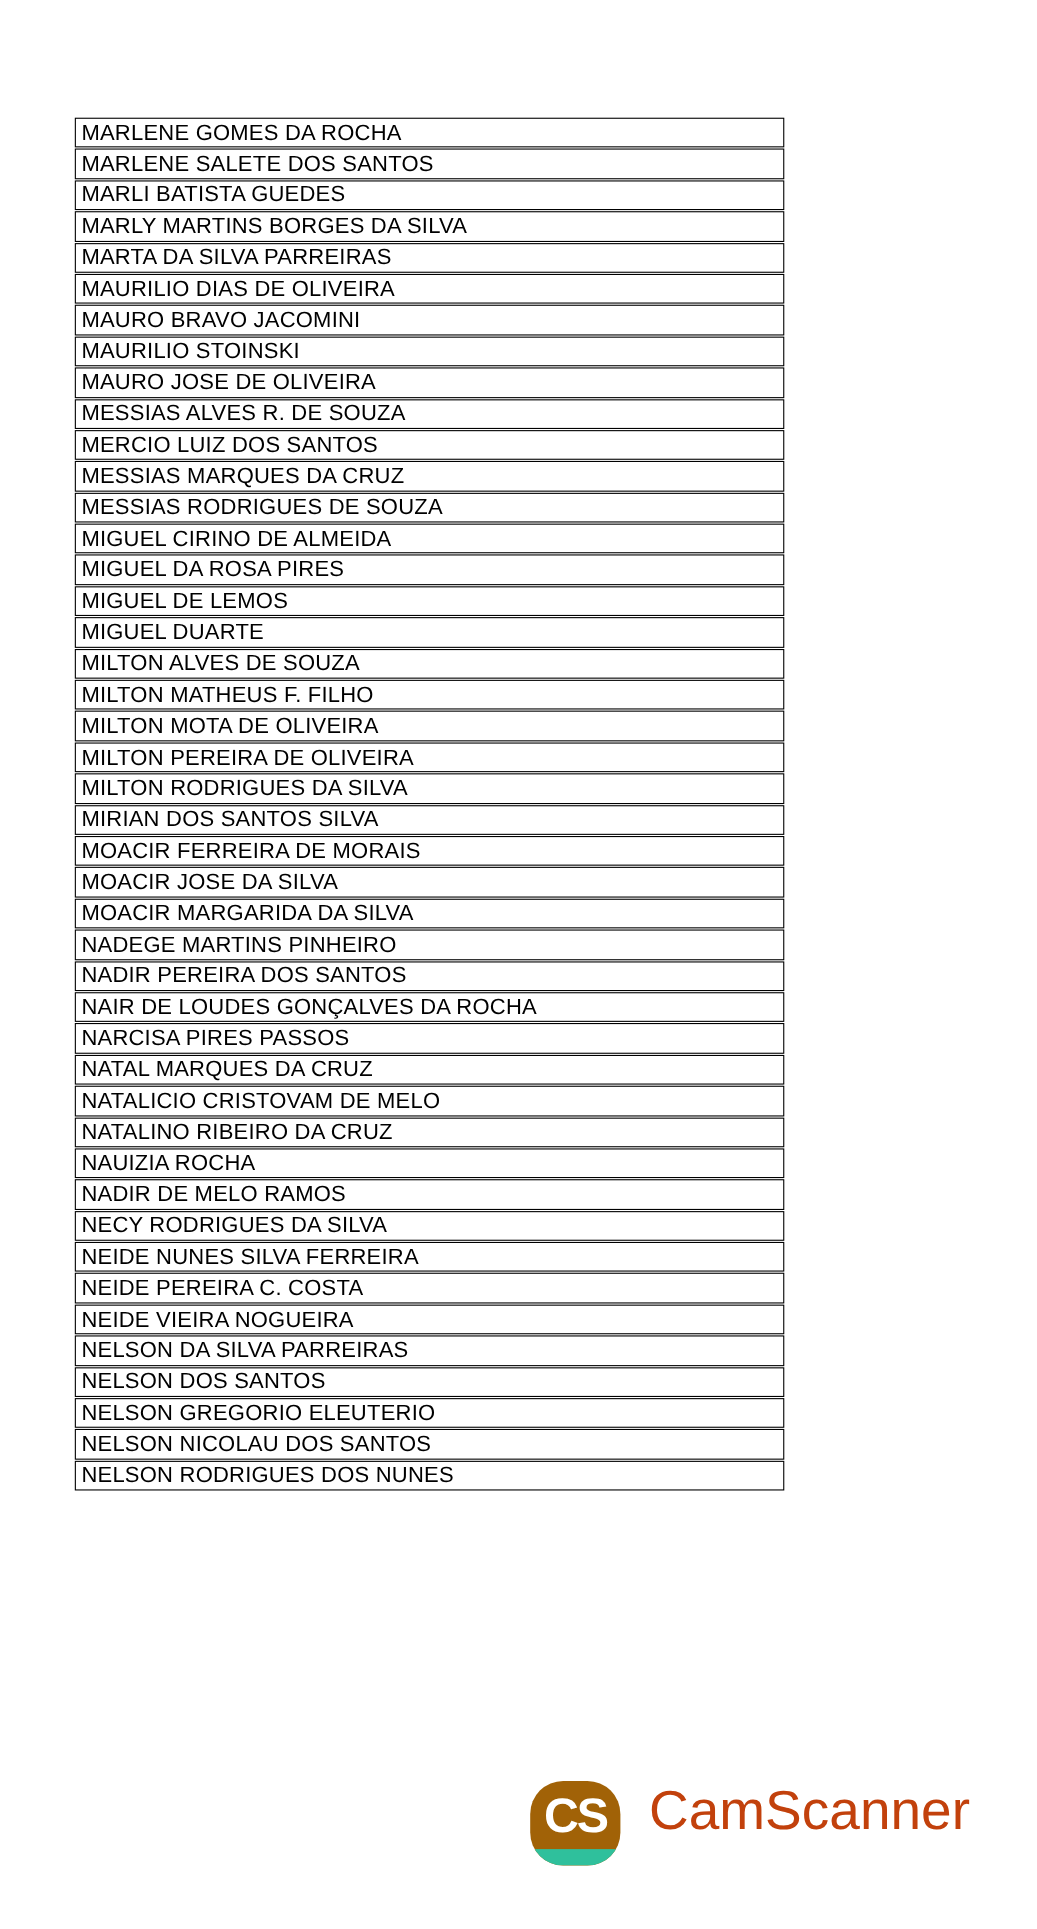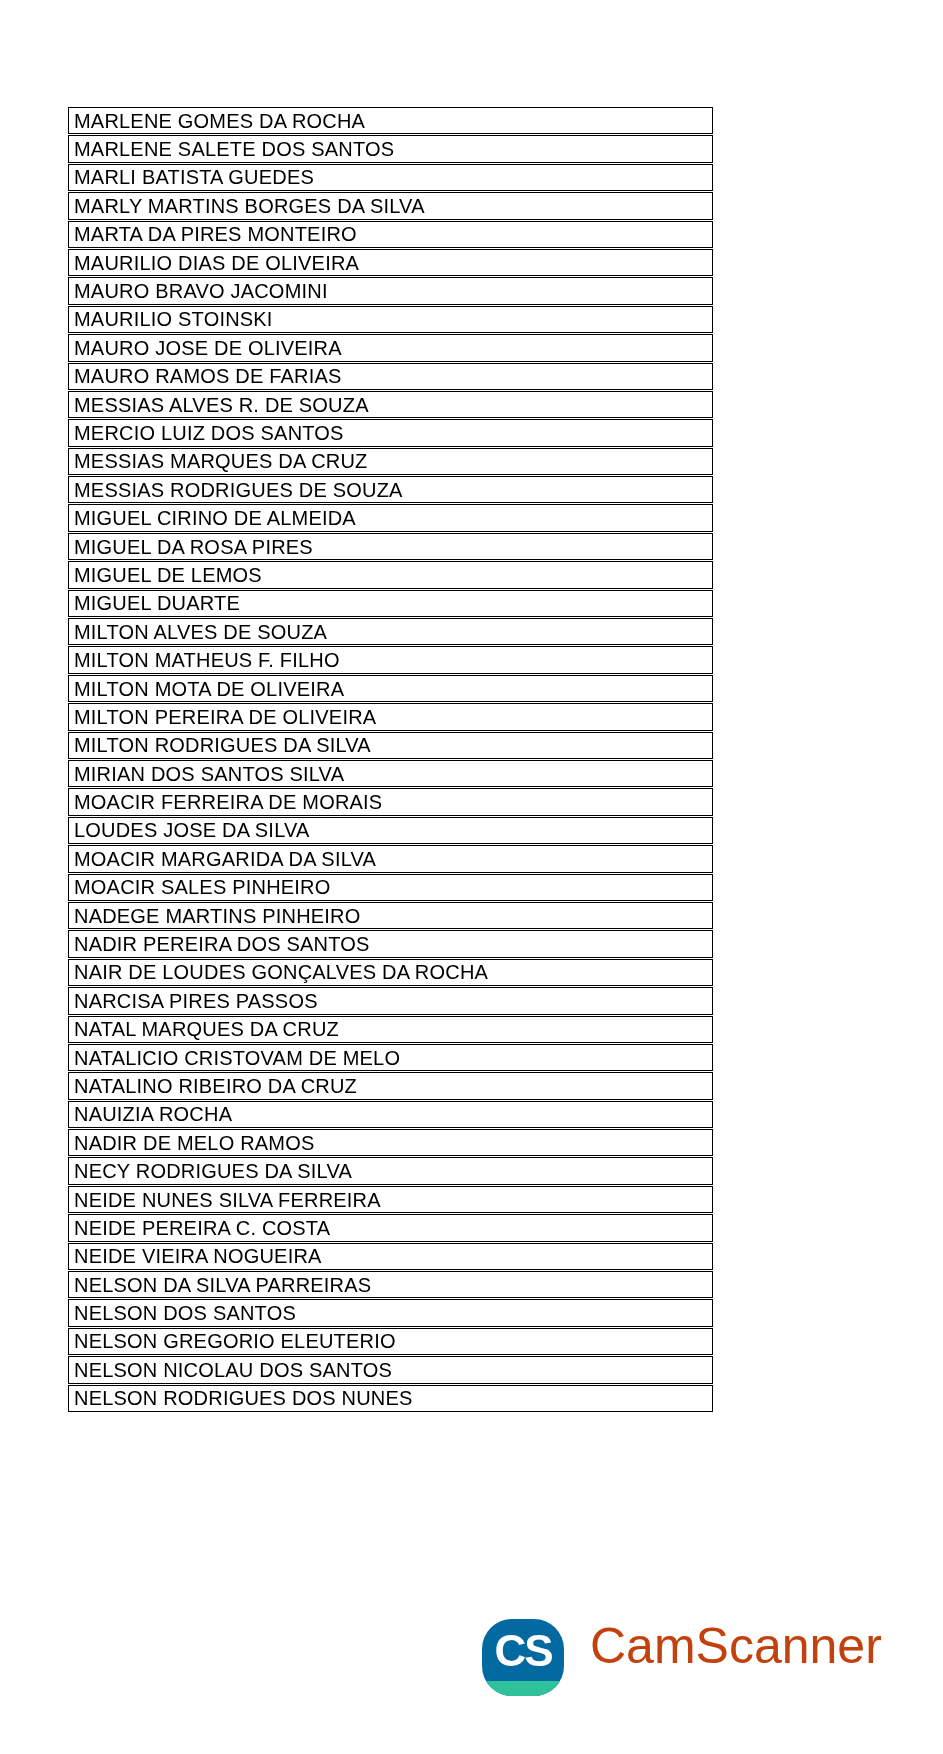--- a/index.html
+++ b/index.html
@@ -48,21 +48,21 @@
     position: absolute;
     left: 482px;
     top: 1619px;
     display: flex;
     align-items: flex-start;
   }
   .cs-icon {
     position: relative;
     width: 82px;
     height: 77px;
-    background: #0369a1;
+    background: #a16207;
     border-radius: 30px;
     overflow: hidden;
     flex: 0 0 auto;
   }
   .cs-icon-text {
     position: absolute;
     top: 7px;
     left: 0;
     width: 100%;
     text-align: center;
@@ -102,38 +102,35 @@
       <div class="row">
       <span class="cell">MARLENE SALETE DOS SANTOS</span>
     </div>
       <div class="row">
       <span class="cell">MARLI BATISTA GUEDES</span>
     </div>
       <div class="row">
       <span class="cell">MARLY MARTINS BORGES DA SILVA</span>
     </div>
       <div class="row">
-      <span class="cell">MARTA DA PIRES MONTEIRO</span>
+      <span class="cell">MARTA DA SILVA PARREIRAS</span>
     </div>
       <div class="row">
       <span class="cell">MAURILIO DIAS DE OLIVEIRA</span>
     </div>
       <div class="row">
       <span class="cell">MAURO BRAVO JACOMINI</span>
     </div>
       <div class="row">
       <span class="cell">MAURILIO STOINSKI</span>
     </div>
       <div class="row">
       <span class="cell">MAURO JOSE DE OLIVEIRA</span>
     </div>
       <div class="row">
-      <span class="cell">MAURO RAMOS DE FARIAS</span>
-    </div>
-      <div class="row">
       <span class="cell">MESSIAS ALVES R. DE SOUZA</span>
     </div>
       <div class="row">
       <span class="cell">MERCIO LUIZ DOS SANTOS</span>
     </div>
       <div class="row">
       <span class="cell">MESSIAS MARQUES DA CRUZ</span>
     </div>
       <div class="row">
       <span class="cell">MESSIAS RODRIGUES DE SOUZA</span>
@@ -165,27 +162,24 @@
       <div class="row">
       <span class="cell">MILTON RODRIGUES DA SILVA</span>
     </div>
       <div class="row">
       <span class="cell">MIRIAN DOS SANTOS SILVA</span>
     </div>
       <div class="row">
       <span class="cell">MOACIR FERREIRA DE MORAIS</span>
     </div>
       <div class="row">
-      <span class="cell">LOUDES JOSE DA SILVA</span>
+      <span class="cell">MOACIR JOSE DA SILVA</span>
     </div>
       <div class="row">
       <span class="cell">MOACIR MARGARIDA DA SILVA</span>
-    </div>
-      <div class="row">
-      <span class="cell">MOACIR SALES PINHEIRO</span>
     </div>
       <div class="row">
       <span class="cell">NADEGE MARTINS PINHEIRO</span>
     </div>
       <div class="row">
       <span class="cell">NADIR PEREIRA DOS SANTOS</span>
     </div>
       <div class="row">
       <span class="cell">NAIR DE LOUDES GONÇALVES DA ROCHA</span>
     </div>

